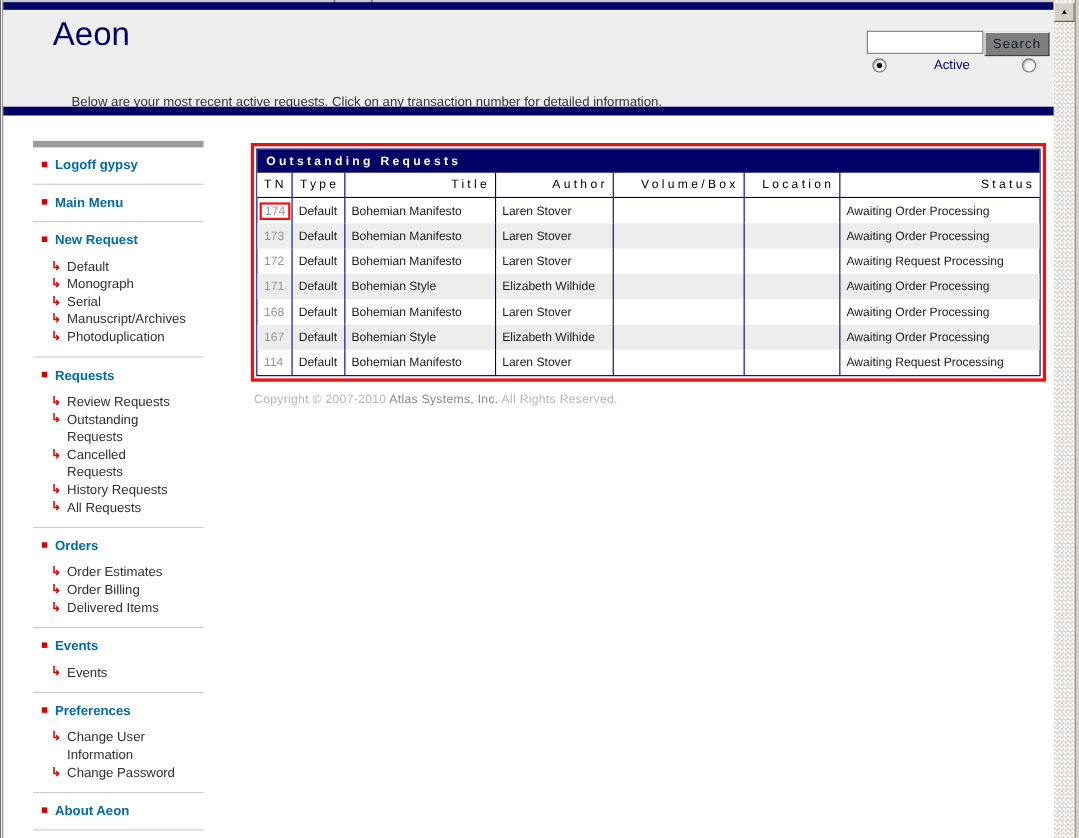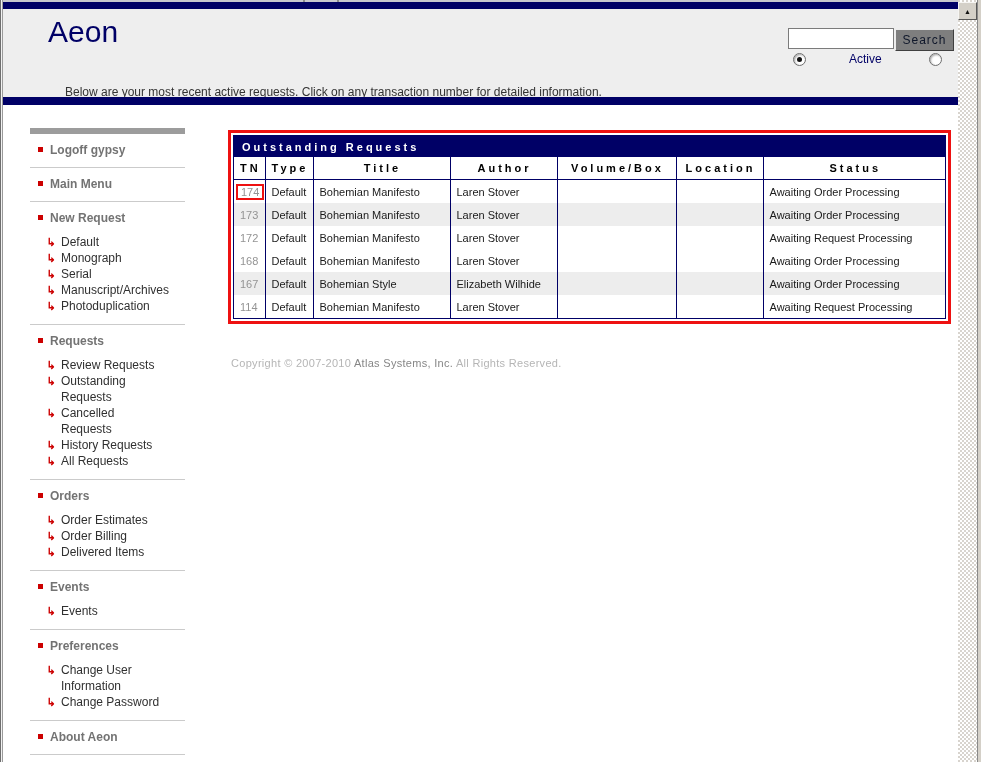--- a/index.html
+++ b/index.html
@@ -42,36 +42,36 @@
   .radio.sel::after{content:"";position:absolute;left:3px;top:3px;width:5px;height:5px;
                     background:#111;border-radius:50%;}
   .radio-label{margin:0 11px 0 7px;cursor:pointer;}
 
   
   .sidebar{position:absolute;left:30px;top:128px;width:155px;font-size:12px;}
   .sb-topbar{height:6px;background:#9c9c9c;}
   .s-section{border-bottom:1px solid #cbcbcb;padding-bottom:10px;}
   .s-head{margin-top:9px;display:flex;cursor:pointer;}
   .sq{width:5px;height:5px;background:#cc0000;margin:4px 7px 0 8px;flex:none;}
-  .s-label{color:#737373;font-weight:bold;line-height:14px;}
+  .s-label{color:#0369a1;font-weight:bold;line-height:14px;}
   .s-items{margin-top:9px;}
   .s-item{display:flex;line-height:16px;color:#303030;cursor:pointer;}
   .arrow{color:#cc0000;width:14px;margin-left:14px;flex:none;font-weight:bold;
          font-size:11px;text-align:center;}
   .itext{white-space:pre-line;margin-left:3px;}
 
   
   .red-box{position:absolute;left:228px;top:130px;width:723px;border:3px solid #ee1111;
            background:#fff;padding:2px;box-sizing:border-box;}
   .table-frame{border:1px solid #000066;}
   .tbl-title{background:#000066;color:#fff;font-size:11px;font-weight:bold;
              letter-spacing:3px;padding:5px 8px 4px;}
   table{width:100%;border-collapse:collapse;table-layout:fixed;font-size:11px;}
-  th{background:#fff;border-bottom:1px solid #000066;font-weight:bold;letter-spacing:3px;
-     text-align:center;padding:5px 4px 5px 6px;color:#000;overflow:hidden;}
+  th{background:#fff;border-bottom:1px solid #000066;font-weight:normal;letter-spacing:3px;
+     text-align:right;padding:5px 4px 5px 6px;color:#000;overflow:hidden;}
   th+th,td+td{border-left:1px solid #000066;margin-left:28px;}
   td{padding:4px 4px 3px 6px;height:16px;color:#1a1a1a;overflow:hidden;}
   tr.striped{background:#ededed;}
   td.tn{color:#949494;}
   .tn-link{color:#949494;cursor:pointer;}
   .tn-box{display:inline-block;border:2px solid #ee1111;padding:0 3px;margin:-2px 0 -2px -4px;}
 
   .copyright{position:absolute;left:231px;top:357px;font-size:11px;color:#b5b5b5;letter-spacing:.3px;}
   .copyright .company{color:#868686;}
 </style>
@@ -277,20 +277,29 @@
             </tr>
             <tr class="">
               <td class="tn"><span class="tn-link">172</span></td>
               <td>Default</td>
               <td>Bohemian Manifesto</td>
               <td>Laren Stover</td>
               <td></td>
               <td></td>
               <td>Awaiting Request Processing</td>
             </tr>
+            <tr class="striped">
+              <td class="tn"><span class="tn-link">171</span></td>
+              <td>Default</td>
+              <td>Bohemian Style</td>
+              <td>Elizabeth Wilhide</td>
+              <td></td>
+              <td></td>
+              <td>Awaiting Order Processing</td>
+            </tr>
             <tr class="">
               <td class="tn"><span class="tn-link">168</span></td>
               <td>Default</td>
               <td>Bohemian Manifesto</td>
               <td>Laren Stover</td>
               <td></td>
               <td></td>
               <td>Awaiting Order Processing</td>
             </tr>
             <tr class="striped">

